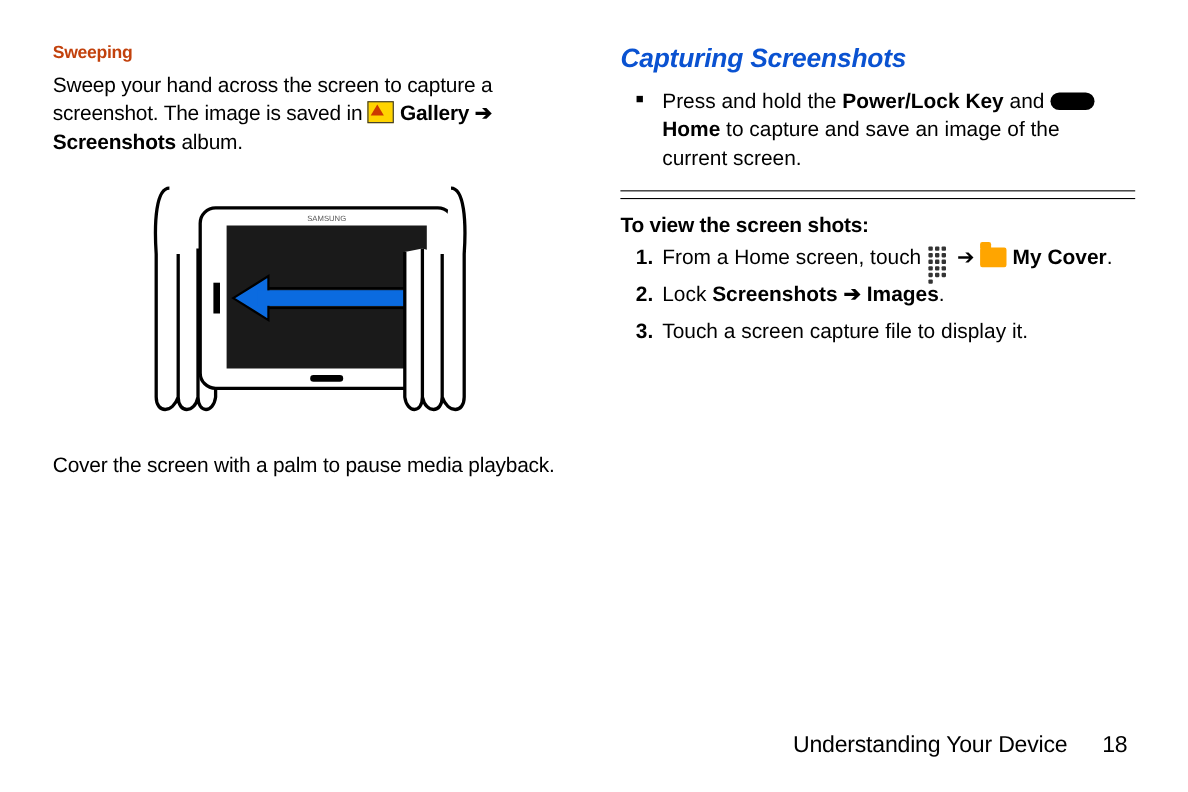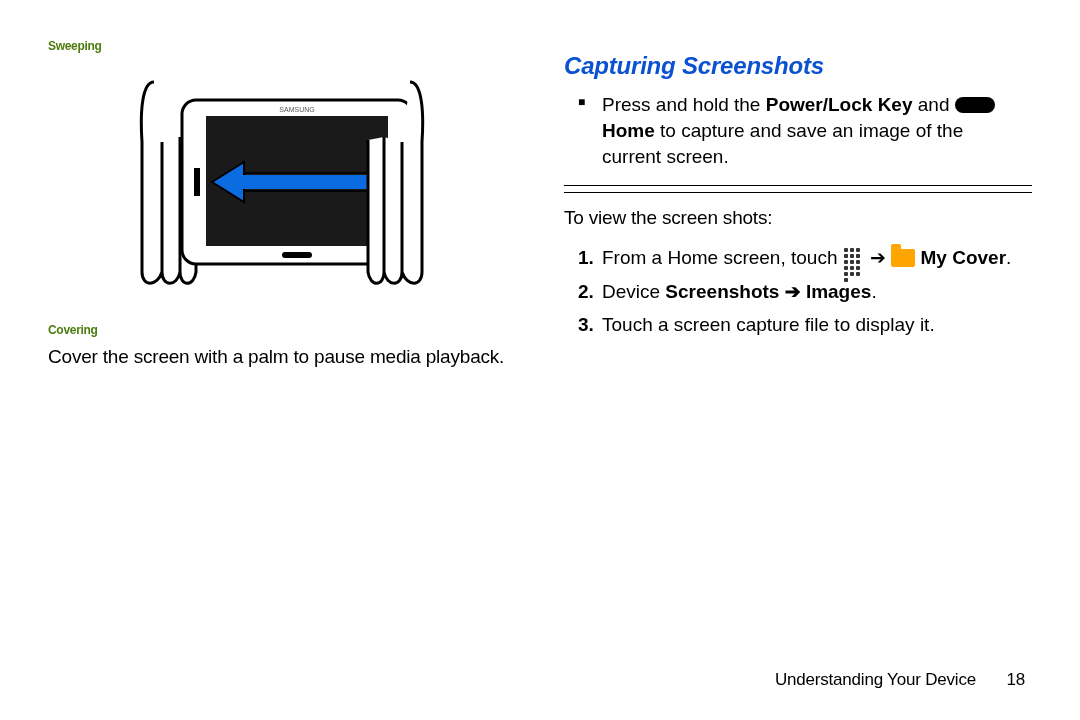--- a/index.html
+++ b/index.html
@@ -17,33 +17,33 @@
   .page {
     display: flex;
     padding: 38px 48px 10px 48px;
     gap: 48px;
   }
   .col {
     flex: 1;
     min-width: 0;
   }
   .h-blue {
-    color: #4d7c0f;
+    color: #c2410c;
     font-weight: 700;
-    font-size: 12px;
+    font-size: 16px;
     margin: 0 0 6px 0;
     letter-spacing: -0.3px;
     font-family: Arial, Helvetica, sans-serif;
   }
   .h-blue-ital {
     color: #0a52d1;
     font-weight: 700;
     font-style: italic;
     font-size: 24px;
-    margin: 12px 0 10px 0;
+    margin: 0 0 10px 0;
     letter-spacing: -0.2px;
     font-family: Arial, Helvetica, sans-serif;
   }
   p { margin: 0 0 8px 0; letter-spacing: -0.2px; }
   .bold { font-weight: 700; }
   .gallery-icon {
     width: 22px; height: 18px;
     background: #ffd400;
     border: 1px solid #333;
     position: relative;
@@ -84,32 +84,38 @@
   .ol { list-style:none; padding:0; margin:0; counter-reset: step; }
   .ol li { position:relative; padding-left:38px; margin-bottom:8px; }
   .ol li::before { counter-increment: step; content: counter(step) "."; position:absolute; left:14px; font-weight:700; }
   .illus {
     width: 320px; margin: 18px auto 30px auto; display:block;
   }
   .footer {
     position: absolute;
     bottom: 28px;
     right: 55px;
-    font-size: 17px;
+    font-size: 21px;
     letter-spacing: -0.2px;
   }
   .footer .pnum { margin-left: 26px; }
-  .subhead { font-weight:400; margin: 12px 0 14px 0; }
+  .subhead { font-weight:700; margin: 12px 0 3px 0; }
 </style>
 </head>
 <body>
 
 <div class="page">
   <div class="col">
     <h3 class="h-blue">Sweeping</h3>
+    <p>
+      <span>Sweep your hand across the screen to capture a screenshot. The image is saved in </span>
+      <span class="gallery-icon"></span>
+      <span class="bold"> Gallery ➔ Screenshots</span>
+      <span> album.</span>
+    </p>
 
     <svg class="illus" viewBox="0 0 320 220">
 
       <g stroke="#000" stroke-width="3" fill="#fff">
         <path d="M32 10 C20 10 18 40 20 70 L20 200 C20 215 35 215 40 200 L40 70 M40 70 L40 200 C40 215 55 215 58 200 L58 65 M58 65 L58 200 C58 215 72 215 74 200 L74 68"></path>
       </g>
 
       <g>
         <rect x="60" y="28" width="230" height="164" rx="14" fill="#fff" stroke="#000" stroke-width="3"></rect>
         <rect x="84" y="44" width="182" height="130" fill="#1a1a1a"></rect>
@@ -126,21 +132,20 @@
         <rect x="110" y="101" width="140" height="18" fill="none" stroke="#000" stroke-width="2"></rect>
         <polygon points="90,110 122,90 122,130" fill="#0b6be0" stroke="#000" stroke-width="2"></polygon>
         <rect x="112" y="103" width="136" height="14" fill="#0b6be0"></rect>
       </g>
 
       <g stroke="#000" stroke-width="3" fill="#fff">
         <path d="M288 10 C300 10 302 40 300 70 L300 200 C300 215 285 215 280 200 L280 70 M280 70 L280 200 C280 215 265 215 262 200 L262 65 M262 65 L262 200 C262 215 248 215 246 200 L246 68"></path>
       </g>
     </svg>
 
-    <h3 class="h-blue">Covering</h3>
     <p>Cover the screen with a palm to pause media playback.</p>
   </div>
 
   <div class="col">
     <h2 class="h-blue-ital">Capturing Screenshots</h2>
     <ul class="bullet-list">
       <li>
         <span>Press and hold the </span>
         <span class="bold">Power/Lock Key</span>
         <span> and </span>
@@ -158,21 +163,21 @@
       <li>
         <span>From a Home screen, touch </span>
         <span class="apps-icon">
           <span></span><span></span><span></span><span></span><span></span><span></span><span></span><span></span><span></span><span></span><span></span><span></span><span></span><span></span><span></span><span></span>
         </span>
         <span> ➔ </span>
         <span class="folder-icon"></span>
         <span class="bold"> My Cover</span><span>.</span>
       </li>
       <li>
-        <span>Device </span><span class="bold">Screenshots ➔ Images</span><span>.</span>
+        <span>Lock </span><span class="bold">Screenshots ➔ Images</span><span>.</span>
       </li>
       <li>Touch a screen capture file to display it.</li>
     </ol>
   </div>
 </div>
 
 <div class="footer">
   <span>Understanding Your Device</span>
   <span class="pnum">18</span>
 </div>

